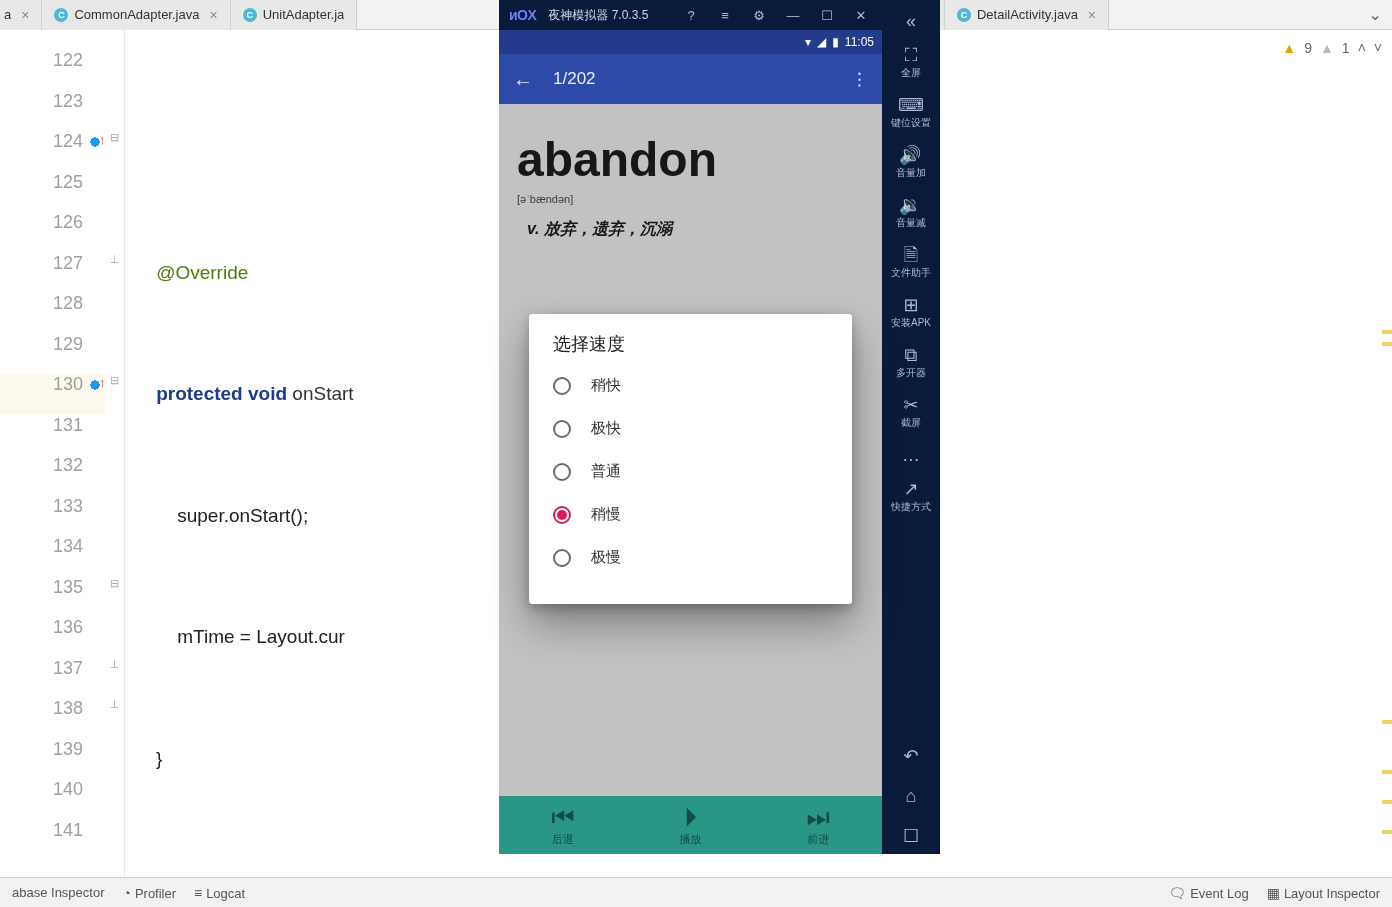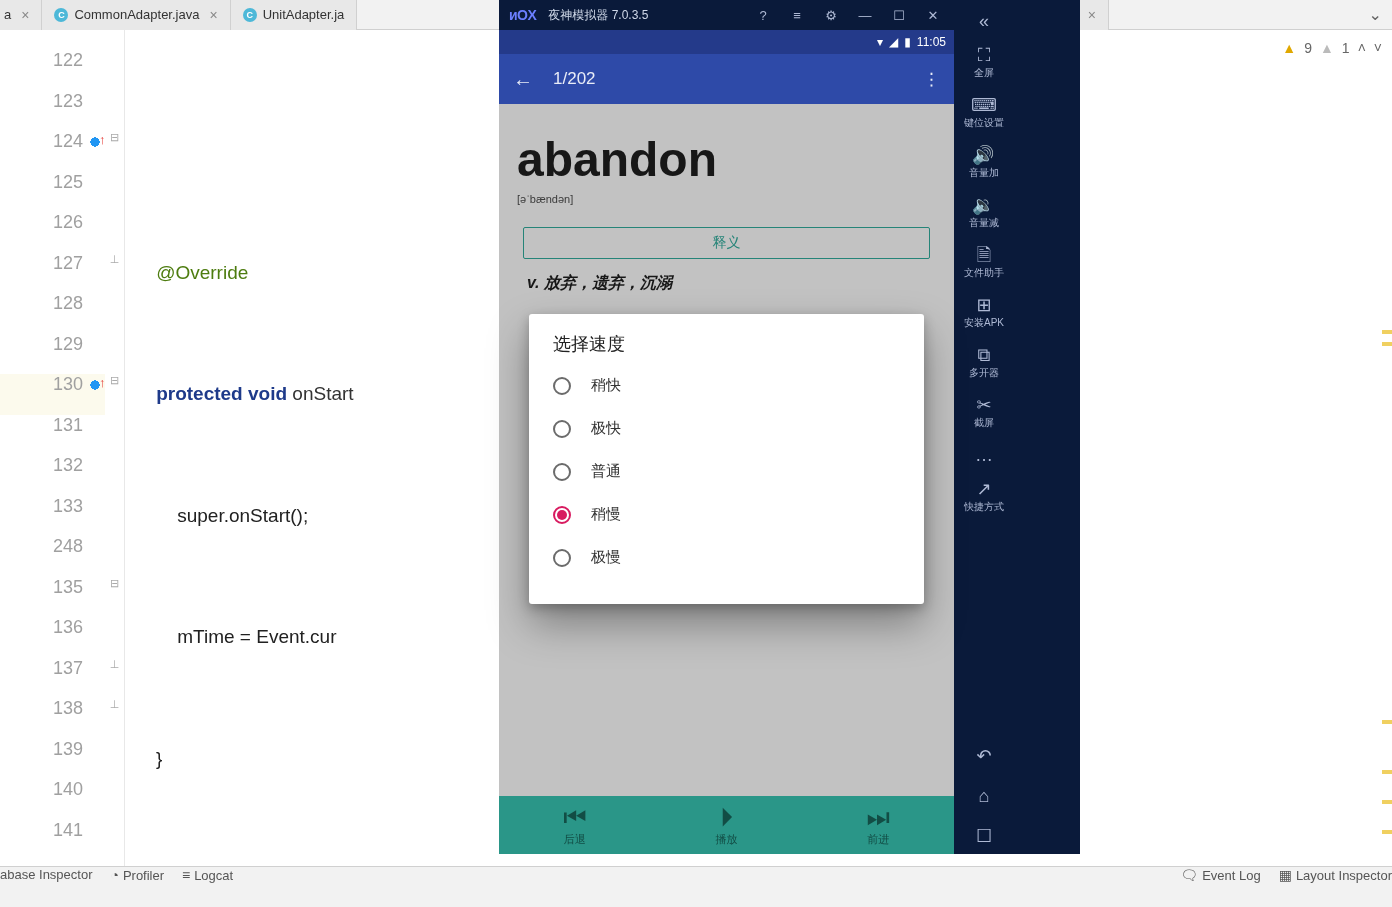--- a/index.html
+++ b/index.html
@@ -27,26 +27,26 @@
 .ann { color: #4d7c0f; }
 .fn { color: #333; }
 
 
 .editor-status { position:absolute; right:10px; top:40px; display:flex; gap:8px; font-size:14px; color:#666; align-items:center; }
 .warn-tri { color:#e0a800; }
 .stripe { position:absolute; right:0; top:70px; width:10px; bottom:30px; }
 .stripe-m { position:absolute; right:0; width:10px; height:4px; background:#f0d060; }
 
 
-.bottom-bar { position:absolute; bottom:0; left:0; right:0; height:41px; background:#f2f2f2; border-top:1px solid #d0d0d0; display:flex; padding:0 0; font-size:13px; color:#555; gap:18px; }
+.bottom-bar { position:absolute; bottom:0; left:0; right:0; height:30px; background:#f2f2f2; border-top:1px solid #d0d0d0; display:flex; align-items:center; padding:0 12px; font-size:13px; color:#555; gap:18px; }
 .bottom-spacer { flex:1; }
 .bb-icon { font-size:14px; }
 
 
-.emu { position:absolute; left:499px; top:0; width:581px; height:854px; background:#0a1a3a; display:flex; }
+.emu { position:absolute; left:499px; top:0; width:441px; height:854px; background:#0a1a3a; display:flex; }
 .emu-main { width:455px; display:flex; flex-direction:column; }
 .emu-title { height:30px; background:#0a1a3a; color:#cfd8e8; display:flex; align-items:center; padding:0 10px; font-size:12px; gap:12px; }
 .emu-title .nox { color:#6b7fff; font-weight:bold; font-size:14px; letter-spacing:-0.5px; }
 .emu-title-sp { flex:1; }
 .emu-title-btn { width:22px; text-align:center; color:#aeb9d4; cursor:pointer; font-size:13px; }
 
 .emu-sidebar { width:60px; background:#0a1a3a; display:flex; flex-direction:column; align-items:center; padding-top:6px; gap:4px; }
 .side-item { width:58px; display:flex; flex-direction:column; align-items:center; gap:2px; color:#aeb9d4; font-size:10px; padding:6px 0; cursor:pointer; }
 .side-ic { font-size:18px; line-height:1; }
 .side-spacer { flex:1; }
@@ -116,21 +116,21 @@
     <div class="gutter-line"><span>124</span><span class="gutter-mark impl"></span></div>
     <div class="gutter-line">125</div>
     <div class="gutter-line">126</div>
     <div class="gutter-line">127</div>
     <div class="gutter-line">128</div>
     <div class="gutter-line">129</div>
     <div class="gutter-line" style="background:#fcfaed"><span>130</span><span class="gutter-mark impl"></span></div>
     <div class="gutter-line">131</div>
     <div class="gutter-line">132</div>
     <div class="gutter-line">133</div>
-    <div class="gutter-line">248</div>
+    <div class="gutter-line">134</div>
     <div class="gutter-line">135</div>
     <div class="gutter-line">136</div>
     <div class="gutter-line">137</div>
     <div class="gutter-line">138</div>
     <div class="gutter-line">139</div>
     <div class="gutter-line">140</div>
     <div class="gutter-line">141</div>
   </div>
   <div class="fold-col">
     <div class="fold-m"></div>
@@ -152,21 +152,21 @@
     <div class="fold-m">⊥</div>
     <div class="fold-m"></div>
       <div class="fold-m"></div>
       <div class="fold-m"></div>
   </div>
   <div class="code">
     <div class="code-line"></div>
     <div class="code-line">    <span class="ann">@Override</span></div>
     <div class="code-line">    <span class="kw">protected</span><span class="kw"> void </span><span class="fn">onStart</span></div>
     <div class="code-line">        super.onStart();</div>
-    <div class="code-line">        mTime = Event.cur</div>
+    <div class="code-line">        mTime = Layout.cur</div>
     <div class="code-line">    }</div>
     <div class="code-line"></div>
     
     
     
     
     
     
     
     
@@ -225,23 +225,20 @@
         <span>11:05</span>
       </div>
       <div class="ph-appbar">
         <span class="ph-back">←</span>
         <span>1/202</span>
         <span class="ph-menu">⋮</span>
       </div>
       <div class="ph-content">
         <div class="ph-word">abandon</div>
         <div class="ph-pron">[əˈbændən]</div>
-        <div class="ph-tab">
-            <div class="ph-tab-i">释义</div>
-          </div>
         <div class="ph-def">v. 放弃，遗弃，沉溺</div>
       </div>
 
       <div class="dialog-ov">
         <div class="dialog-shadow">
           <div class="dlg-title">选择速度</div>
           <div class="dlg-opts">
             <div class="dlg-opt">
                 <span class="radio"></span>
                 <span>稍快</span>

